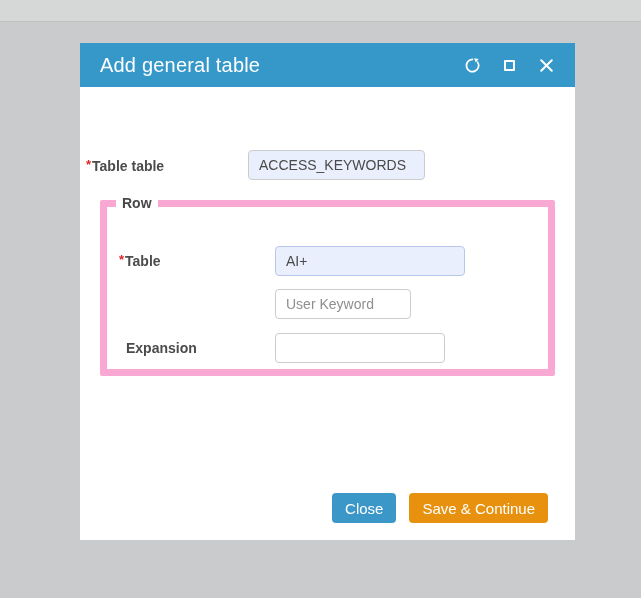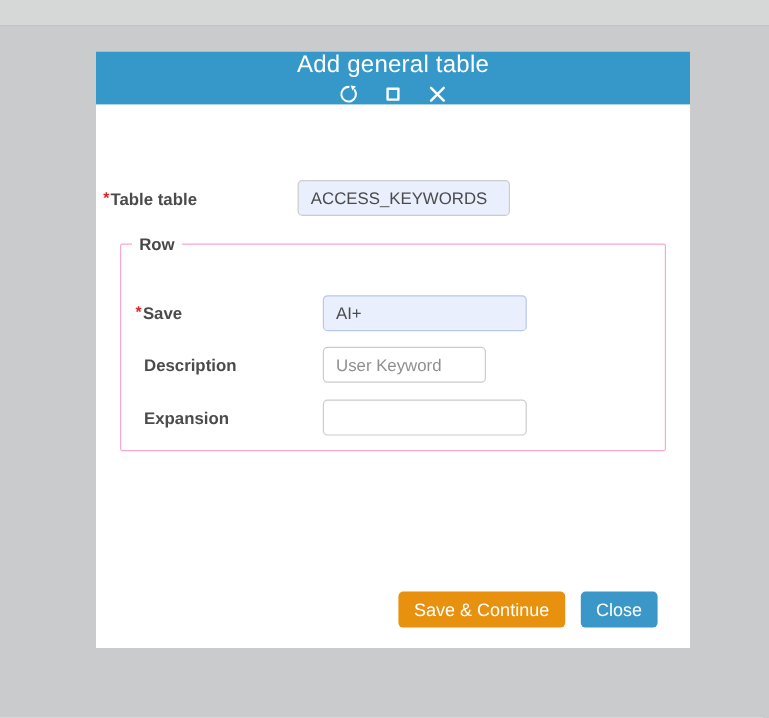--- a/index.html
+++ b/index.html
@@ -19,21 +19,20 @@
   .dialog {
     position: absolute; left: 80px; top: 43px; width: 495px; height: 497px;
     background: #ffffff;
   }
 
   .dialog-header {
     position: absolute; left: 0; top: 0; width: 100%; height: 44px;
     background: #3598c9;
     display: flex; align-items: center;
     padding: 0 20px;
-    flex-direction: column;
   }
   .dialog-title {
     flex: 1;
     color: #ffffff; font-size: 20px; font-weight: 400; letter-spacing: .2px;
     white-space: nowrap;
   }
   .header-controls { display: flex; align-items: center; gap: 19px; }
   .icon-btn {
     background: transparent; border: none; padding: 0; cursor: pointer;
     display: flex; align-items: center; justify-content: center;
@@ -62,28 +61,28 @@
   }
   .txt-input::placeholder { color: #8f8f8f; opacity: 1; }
   .txt-input.filled { background: #e9effc; }
   .txt-input.focused { border-color: #b9c7ea; }
 
   .tn-label { left: 6px; top: 64px; }
   .tn-input { left: 168px; top: 63px; width: 177px; }
 
   .row-fieldset {
     position: absolute; left: 20px; top: 108px; width: 455px; height: 181px;
-    border: 1px solid #f9a8d4; border-radius: 2px;
+    border: 7px solid #f9a8d4; border-radius: 2px;
   }
   .row-fieldset legend {
     margin-left: 9px; padding: 0 6px;
     font-size: 14px; font-weight: 700; color: #484848;
   }
   .code-label  { left: 12px; top: 35px; }
-  .code-input  { left: 168px; top: 35px; width: 170px; }
+  .code-input  { left: 168px; top: 35px; width: 190px; }
   .desc-label  { left: 12px; top: 78px; }
   .desc-input  { left: 168px; top: 78px; width: 136px; }
   .exp-label   { left: 12px; top: 122px; }
   .exp-input   { left: 168px; top: 122px; width: 170px; }
 
   .actions {
     position: absolute; right: 27px; top: 406px;
     display: flex; gap: 13px; align-items: center;
   }
   .btn {
@@ -133,37 +132,33 @@
         <span class="req">*</span>
         <span>Table table</span>
       </label>
       <input type="text" class="txt-input filled tn-input" value="ACCESS_KEYWORDS" style="">
 
       <fieldset class="row-fieldset">
         <legend>Row</legend>
 
         <label class="field-label code-label">
           <span class="req">*</span>
-          <span>Save</span>
+          <span>Table</span>
         </label>
         <input type="text" class="txt-input filled focused code-input" value="AI+" style="">
 
-        <label class="field-label desc-label">
-          <span class="req-spacer"></span>
-          <span>Description</span>
-        </label>
         <input type="text" class="txt-input desc-input" placeholder="User Keyword" style="">
 
         <label class="field-label exp-label">
           <span class="req-spacer"></span>
           <span>Expansion</span>
         </label>
         <input type="text" class="txt-input exp-input" value="" style="">
       </fieldset>
 
       <div class="actions">
+        <button class="btn btn-close">Close</button>
         <button class="btn btn-save">Save &amp; Continue</button>
-        <button class="btn btn-close">Close</button>
       </div>
 
     </div>
   </div>
 </div>
 
 </body></html>

